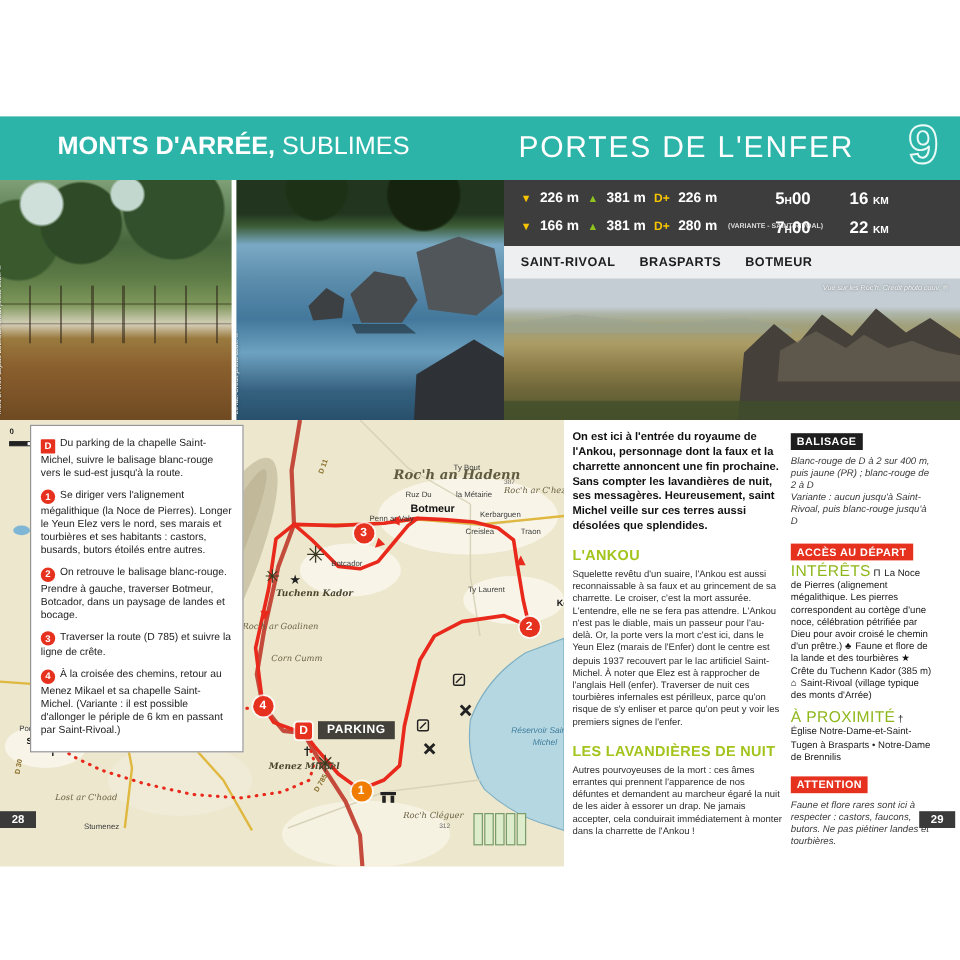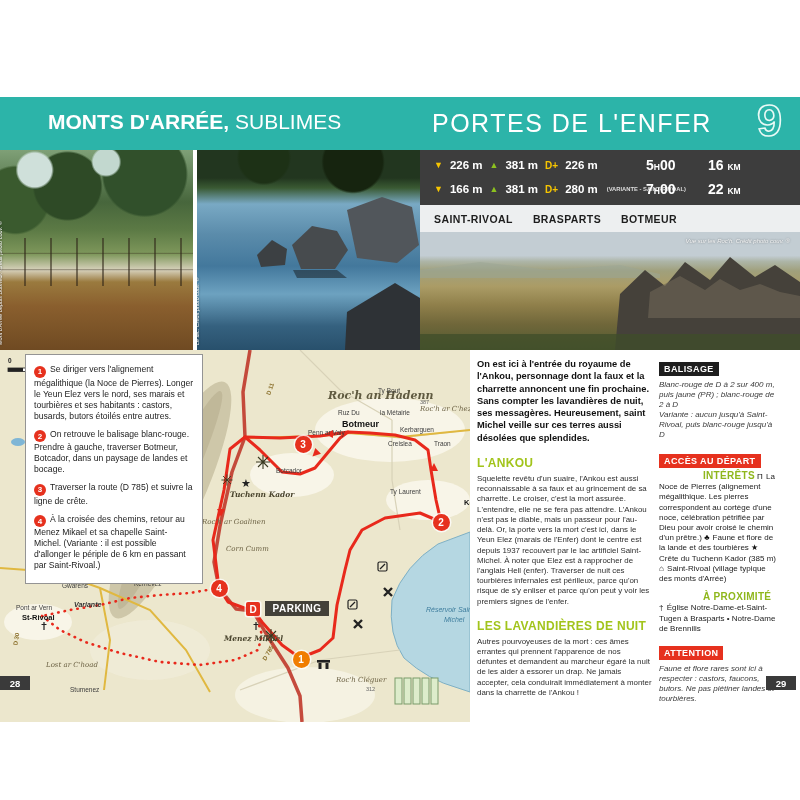--- a/index.html
+++ b/index.html
@@ -94,21 +94,21 @@
   .article{position:absolute;left:477px;top:358px;width:176px;}
   .intro{font-size:9.3px;line-height:12.3px;font-weight:bold;color:#111;}
   .sec-title{font-size:12px;font-weight:800;color:#a2c41c;letter-spacing:.3px;margin-top:12px;}
   .sec-body{font-size:7.9px;line-height:10.2px;color:#2e2e2e;margin-top:4px;}
 
   
   .sidebar{position:absolute;left:659px;top:358px;width:118px;}
   .badge{display:inline-block;color:#fff;font-size:9px;font-weight:800;padding:2px 5px;letter-spacing:.4px;}
   .badge-black{background:#1e1e1e;text-align:right;} .badge-red{background:#e6311e;}
   .sb-italic{font-size:8px;line-height:10px;font-style:italic;color:#3a3a3a;margin:4px 0 10px;}
-  .sb-green-title{font-size:10px;font-weight:700;color:#8fb71c;letter-spacing:.3px;margin-left:44px;}
+  .sb-green-title{font-size:13px;font-weight:400;color:#8fb71c;letter-spacing:.3px;}
   .sb-plain{font-size:8px;line-height:10.2px;color:#222;margin:3px 0 8px;}
   .sb-icon{font-size:8px;color:#111;margin-right:1px;}
 
   
   .pagenum{position:absolute;top:676px;width:30px;height:14px;background:#3a3a3a;color:#fff;
            font-size:9.5px;font-weight:bold;display:flex;align-items:center;justify-content:center;z-index:30;}
   .pn-left{left:0;} .pn-right{left:766px;}
 </style>
 </head>
 <body>
@@ -339,20 +339,21 @@
       <div class="wp wp-circle" style="left: 294.5px; top: 85.5px; background: rgb(230, 49, 30);">3</div>
       <div class="wp wp-circle" style="left: 432.5px; top: 163.5px; background: rgb(230, 49, 30);">2</div>
       <div class="wp wp-circle" style="left: 210.5px; top: 229.5px; background: rgb(230, 49, 30);">4</div>
       <div class="wp wp-circle" style="left: 292.5px; top: 300.5px; background: rgb(240, 125, 0);">1</div>
       <div class="wp wp-square" style="left: 246px; top: 252px; background: rgb(230, 49, 30);">D</div>
     </div>
   <div class="parking-badge">PARKING</div>
 </div>
 
 <div class="dir-box">
+  <div class="dir-item"><span class="dir-badge square">D</span><span>Du parking de la chapelle Saint-Michel, suivre le balisage blanc-rouge vers le sud-est jusqu'à la route.</span></div>
   <div class="dir-item"><span class="dir-badge circle">1</span><span>Se diriger vers l'alignement mégalithique (la Noce de Pierres). Longer le Yeun Elez vers le nord, ses marais et tourbières et ses habitants : castors, busards, butors étoilés entre autres.</span></div>
   <div class="dir-item"><span class="dir-badge circle">2</span><span>On retrouve le balisage blanc-rouge. Prendre à gauche, traverser Botmeur, Botcador, dans un paysage de landes et bocage.</span></div>
   <div class="dir-item"><span class="dir-badge circle">3</span><span>Traverser la route (D 785) et suivre la ligne de crête.</span></div>
   <div class="dir-item"><span class="dir-badge circle">4</span><span>À la croisée des chemins, retour au Menez Mikael et sa chapelle Saint-Michel. (Variante : il est possible d'allonger le périple de 6 km en passant par Saint-Rivoal.)</span></div>
 </div>
 
 <div class="article">
   <div class="intro">On est ici à l'entrée du royaume de l'Ankou, personnage dont la faux et la charrette annoncent une fin prochaine. Sans compter les lavandières de nuit, ses messagères. Heureusement, saint Michel veille sur ces terres aussi désolées que splendides.</div>
   <div class="sec-title">L'ANKOU</div>
   <div class="sec-body">Squelette revêtu d'un suaire, l'Ankou est aussi reconnaissable à sa faux et au grincement de sa charrette. Le croiser, c'est la mort assurée. L'entendre, elle ne se fera pas attendre. L'Ankou n'est pas le diable, mais un passeur pour l'au-delà. Or, la porte vers la mort c'est ici, dans le Yeun Elez (marais de l'Enfer) dont le centre est depuis 1937 recouvert par le lac artificiel Saint-Michel. À noter que Elez est à rapprocher de l'anglais Hell (enfer). Traverser de nuit ces tourbières infernales est périlleux, parce qu'on risque de s'y enliser et parce qu'on peut y voir les premiers signes de l'enfer.</div>

